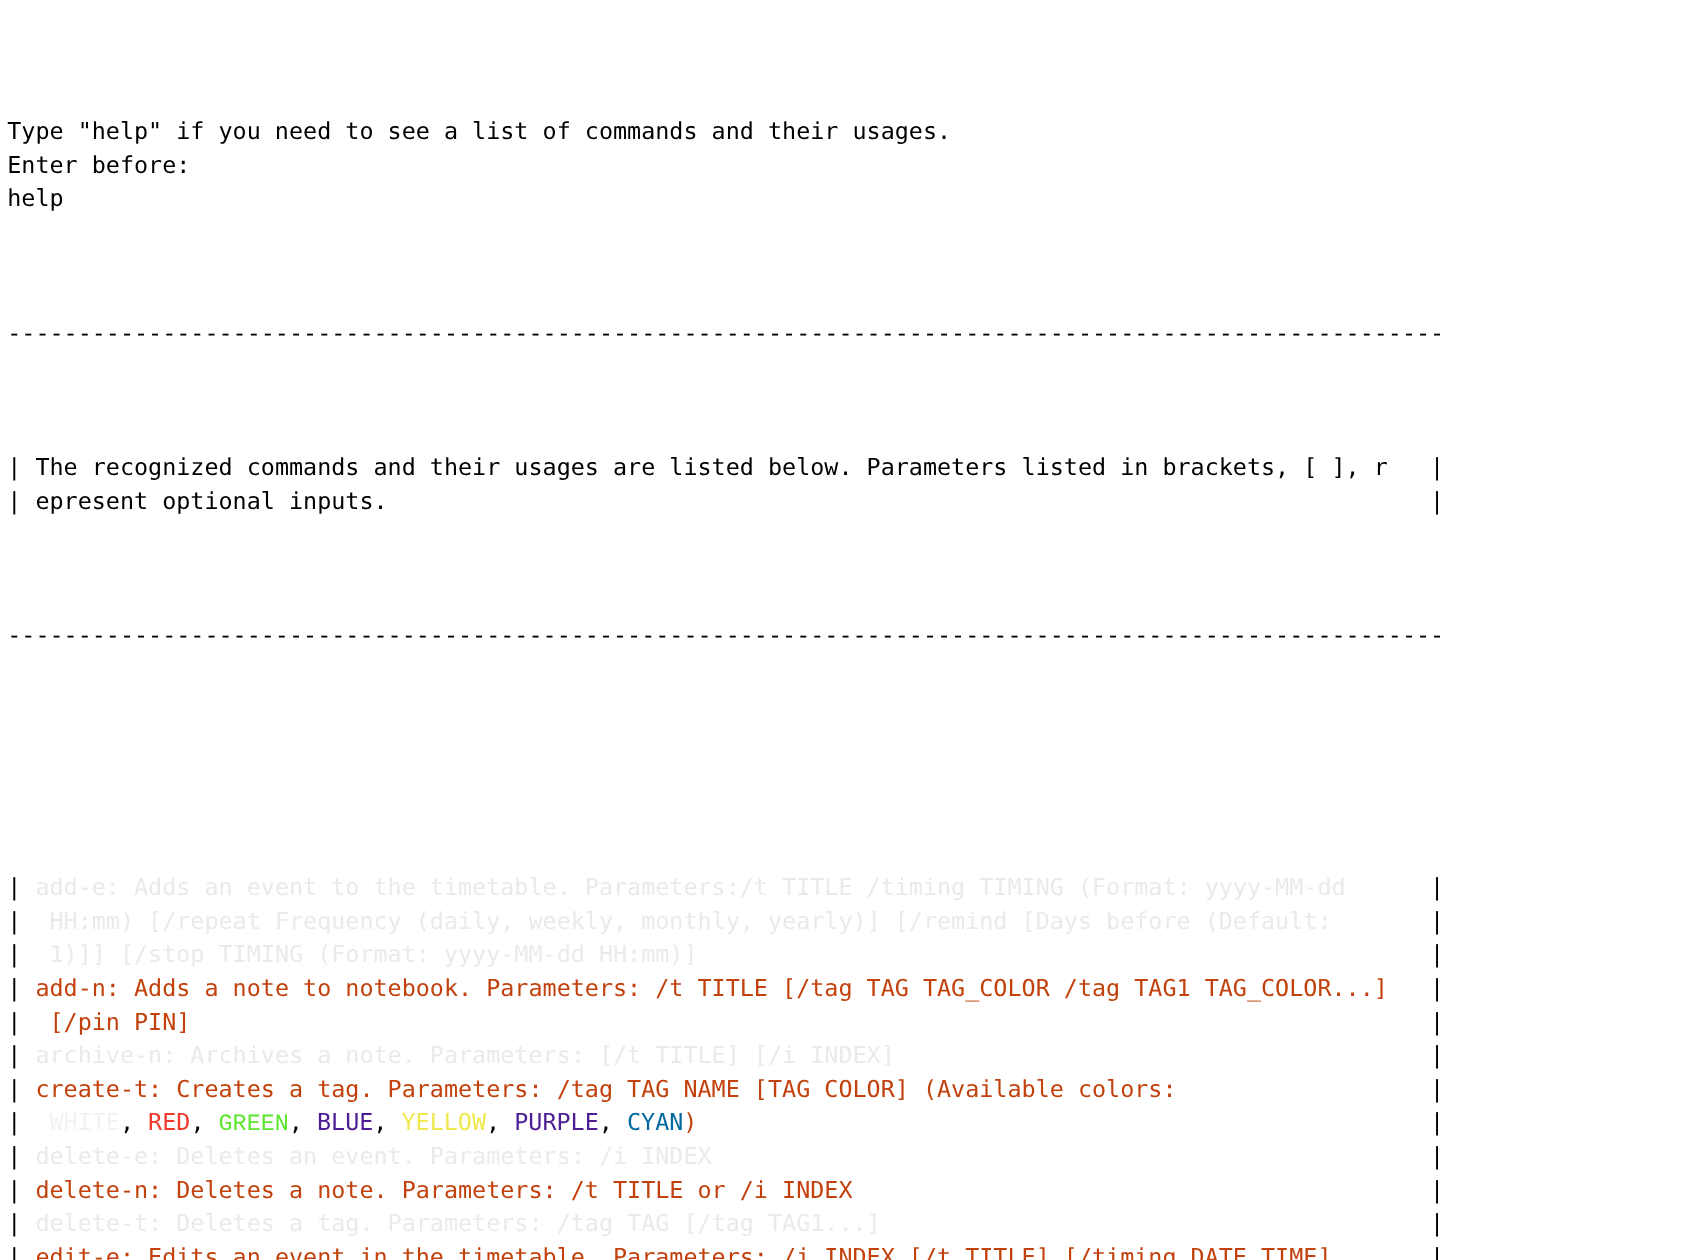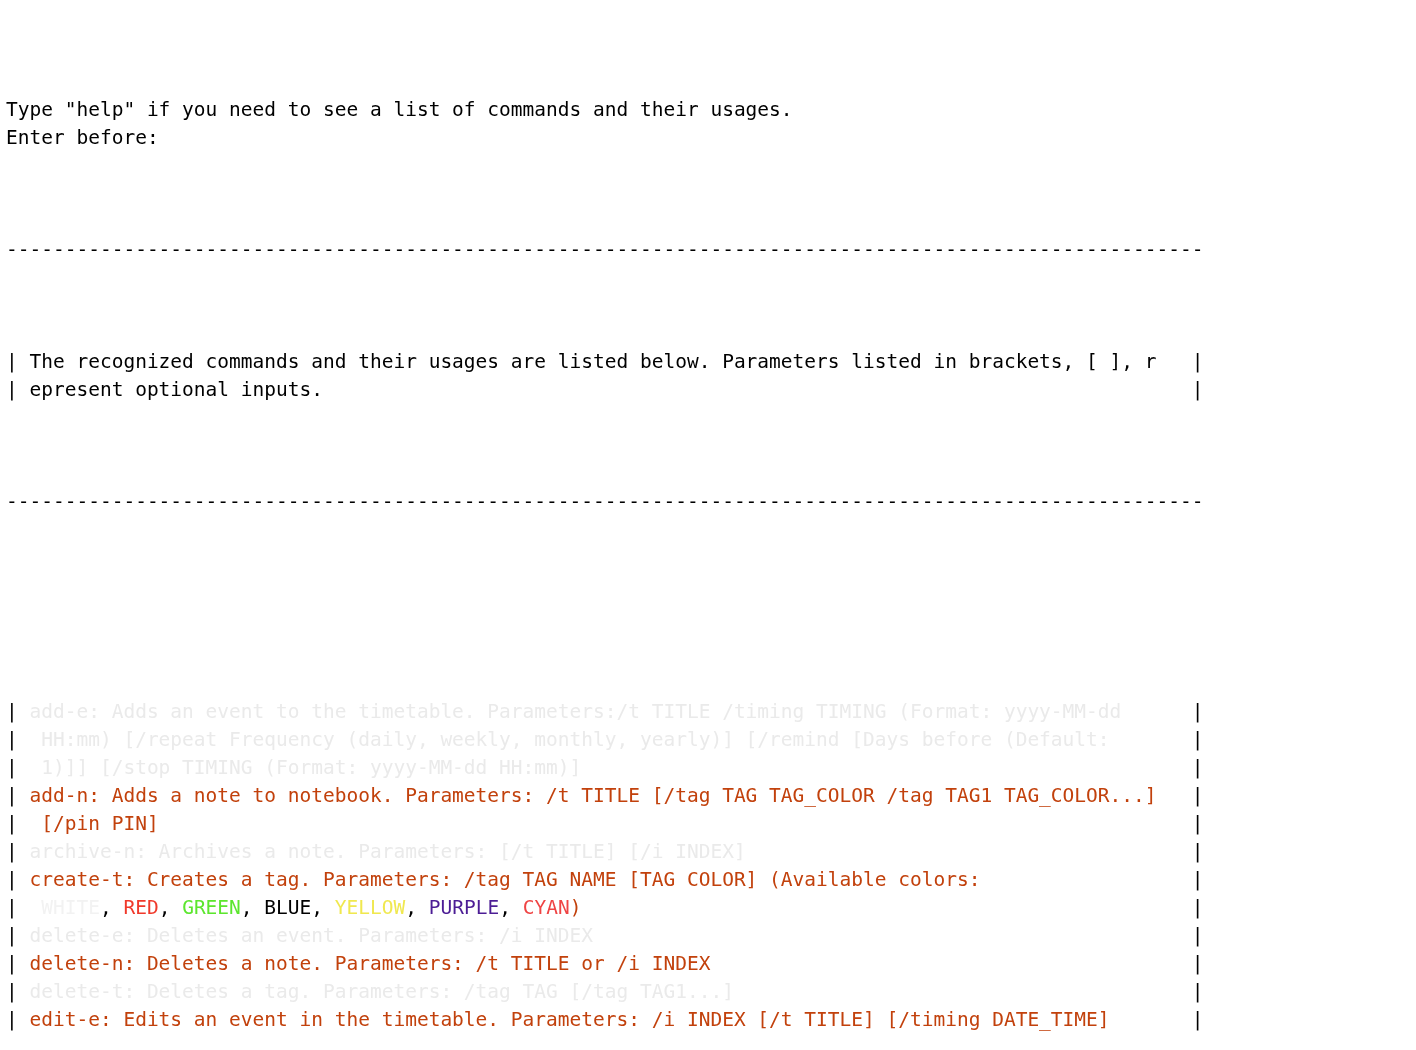--- a/index.html
+++ b/index.html
@@ -32,44 +32,44 @@
     display: block;
     font-variant-ligatures: none;
   }
 
   
   .c-black  { color: #000000; }
   .c-cyan   { color: #c2410c; }
   .c-faint  { color: #eaeaea; }
   .c-white  { color: #f2f2f2; }
   .c-red    { color: #f0392b; }
-  .c-green  { color: #5ce62e; }
-  .c-blue   { color: #000000; }
+  .c-green  { color: #5ce62e; font-family: Liberation Mono, monospace; }
+  .c-blue   { color: #4c1d95; }
   .c-yellow { color: #f0e84f; text-align: right; }
   .c-purple { color: #4c1d95; }
-  .c-cyanv  { color: #ef4444; }
+  .c-cyanv  { color: #0369a1; }
 
   .pipe { color: #000000; }
 
   .divider {
     color: #000000;
     white-space: pre;
     display: block;
     height: 28px;
     line-height: 28px;
     overflow: hidden;
   }
   .spacer-half { height: 14px; display: block; }
 </style>
 </head>
 <body>
 
 <div id="terminal">
 
-  <div id="prompt-block"><div class="term-line c-black">Type "help" if you need to see a list of commands and their usages.</div><div class="term-line c-black">Enter before:</div></div>
+  <div id="prompt-block"><div class="term-line c-black">Type "help" if you need to see a list of commands and their usages.</div><div class="term-line c-black">Enter before:</div><div class="term-line c-black">help</div></div>
 
   <div class="divider">------------------------------------------------------------------------------------------------------</div>
 
   <div id="header-box"><div class="term-line"><span class="pipe">| </span><span class="c-black">The recognized commands and their usages are listed below. Parameters listed in brackets, [ ], r   </span><span class="pipe">|</span></div><div class="term-line"><span class="pipe">| </span><span class="c-black">epresent optional inputs.                                                                          </span><span class="pipe">|</span></div></div>
 
   <div class="divider">------------------------------------------------------------------------------------------------------</div>
 
   <div class="spacer-half"></div>
 
   <div id="command-list"><div class="term-line"><span class="pipe">| </span><span class="c-faint">add-e: Adds an event to the timetable. Parameters:/t TITLE /timing TIMING (Format: yyyy-MM-dd</span><span>      </span><span class="pipe">|</span></div><div class="term-line"><span class="pipe">| </span><span class="c-faint"> HH:mm) [/repeat Frequency (daily, weekly, monthly, yearly)] [/remind [Days before (Default:</span><span>       </span><span class="pipe">|</span></div><div class="term-line"><span class="pipe">| </span><span class="c-faint"> 1)]] [/stop TIMING (Format: yyyy-MM-dd HH:mm)]</span><span>                                                    </span><span class="pipe">|</span></div><div class="term-line"><span class="pipe">| </span><span class="c-cyan">add-n: Adds a note to notebook. Parameters: /t TITLE [/tag TAG TAG_COLOR /tag TAG1 TAG_COLOR...]</span><span>   </span><span class="pipe">|</span></div><div class="term-line"><span class="pipe">| </span><span class="c-cyan"> [/pin PIN]</span><span>                                                                                        </span><span class="pipe">|</span></div><div class="term-line"><span class="pipe">| </span><span class="c-faint">archive-n: Archives a note. Parameters: [/t TITLE] [/i INDEX]</span><span>                                      </span><span class="pipe">|</span></div><div class="term-line"><span class="pipe">| </span><span class="c-cyan">create-t: Creates a tag. Parameters: /tag TAG NAME [TAG COLOR] (Available colors:</span><span>                  </span><span class="pipe">|</span></div><div class="term-line"><span class="pipe">| </span><span class="c-cyan"> </span><span class="c-white">WHITE</span><span class="c-black">, </span><span class="c-red">RED</span><span class="c-black">, </span><span class="c-green">GREEN</span><span class="c-black">, </span><span class="c-blue">BLUE</span><span class="c-black">, </span><span class="c-yellow">YELLOW</span><span class="c-black">, </span><span class="c-purple">PURPLE</span><span class="c-black">, </span><span class="c-cyanv">CYAN</span><span class="c-cyan">)</span><span>                                                    </span><span class="pipe">|</span></div><div class="term-line"><span class="pipe">| </span><span class="c-faint">delete-e: Deletes an event. Parameters: /i INDEX</span><span>                                                   </span><span class="pipe">|</span></div><div class="term-line"><span class="pipe">| </span><span class="c-cyan">delete-n: Deletes a note. Parameters: /t TITLE or /i INDEX</span><span>                                         </span><span class="pipe">|</span></div><div class="term-line"><span class="pipe">| </span><span class="c-faint">delete-t: Deletes a tag. Parameters: /tag TAG [/tag TAG1...]</span><span>                                       </span><span class="pipe">|</span></div><div class="term-line"><span class="pipe">| </span><span class="c-cyan">edit-e: Edits an event in the timetable. Parameters: /i INDEX [/t TITLE] [/timing DATE_TIME]</span><span>       </span><span class="pipe">|</span></div></div>

